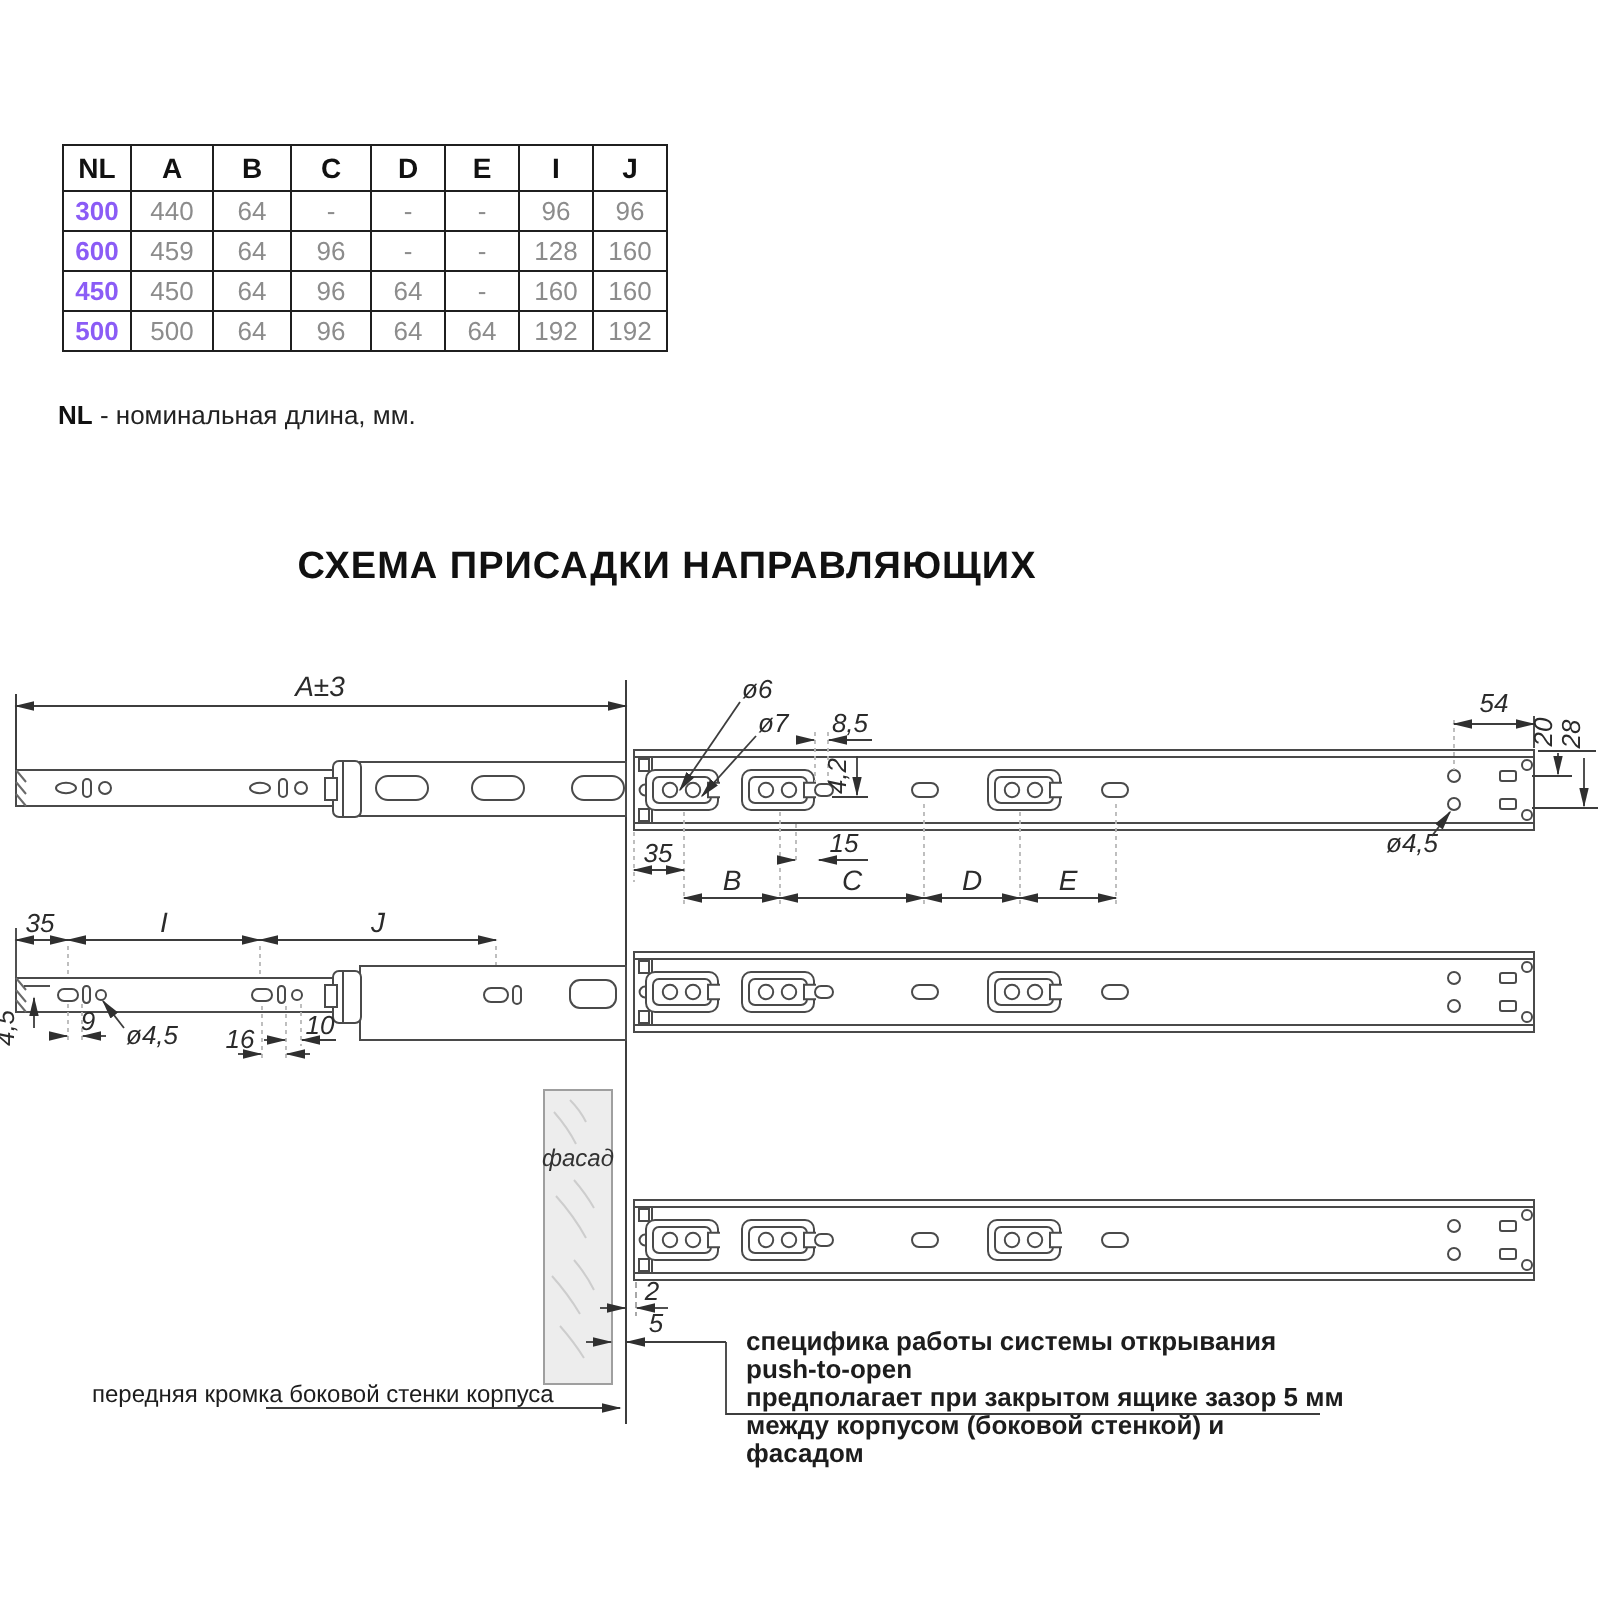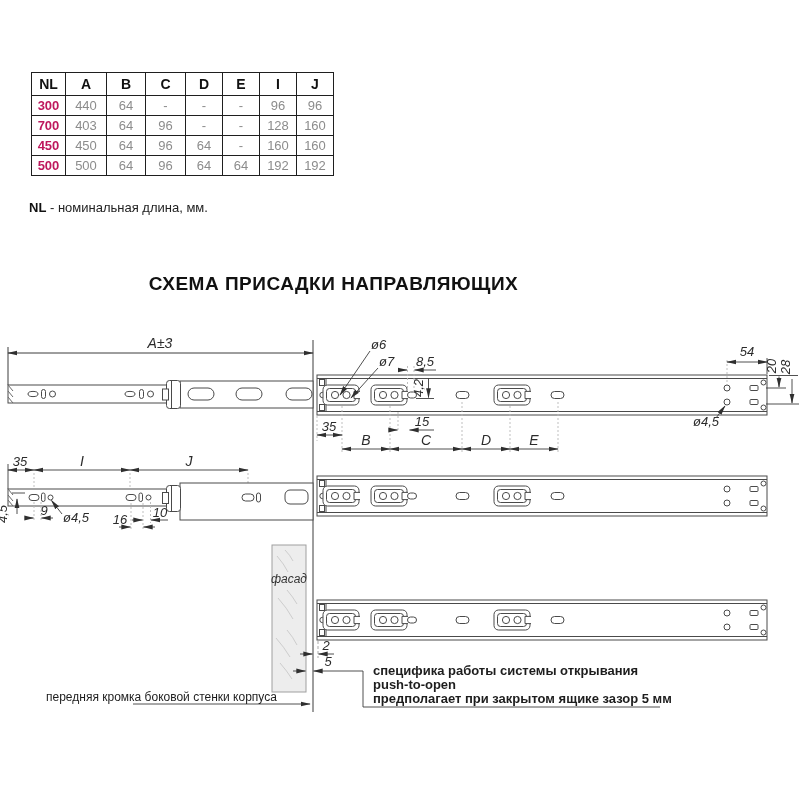--- a/index.html
+++ b/index.html
@@ -11,21 +11,21 @@
   .dim-table{
     position:absolute;left:31px;top:72px;border-collapse:collapse;
     table-layout:fixed;
   }
   .dim-table th,.dim-table td{
     border:1px solid #1f1f1f;text-align:center;vertical-align:middle;
     padding:0;font-size:13px;
   }
   .dim-table th{height:22px;font-weight:bold;font-size:14px;color:#111;}
   .dim-table td{height:19px;color:#8c8c8c;}
-  .dim-table td.rowhead{font-weight:bold;color:#be185d;}
+  .dim-table td.rowhead{font-weight:bold;color:#8b5cf6;}
   .tbl-caption{position:absolute;left:29px;top:200px;font-size:13px;color:#222;}
   .tbl-caption b{color:#111;}
   
   .main-title{
     position:absolute;left:0;top:273px;width:667px;text-align:center;
     font-size:19px;font-weight:bold;letter-spacing:0.5px;color:#111;
   }
   
   .drawing{position:absolute;left:0;top:330px;width:800px;height:385px;}
   svg text{font-family:"Liberation Sans", sans-serif;fill:#2b2b2b;}
@@ -73,22 +73,22 @@
       <td class="rowhead">300</td>
       <td>440</td>
       <td>64</td>
       <td>-</td>
       <td>-</td>
       <td>-</td>
       <td>96</td>
       <td>96</td>
     </tr>
     <tr>
-      <td class="rowhead">700</td>
-      <td>403</td>
+      <td class="rowhead">600</td>
+      <td>459</td>
       <td>64</td>
       <td>96</td>
       <td>-</td>
       <td>-</td>
       <td>128</td>
       <td>160</td>
     </tr>
     <tr>
       <td class="rowhead">450</td>
       <td>450</td>
@@ -337,15 +337,16 @@
   </g>
 
   <g>
     <line x1="133" y1="704" x2="310" y2="704" stroke="#3d3d3d" stroke-width="0.9" marker-end="url(#arr)"></line>
   </g>
 </svg>
 
 <div class="note-block">
   <span>специфика работы системы открывания </span><b>push-to-open</b><br>
   <span>предполагает при закрытом ящике зазор 5 мм</span><br>
+  <span>между корпусом (боковой стенкой) и фасадом</span>
 </div>
 
 <div class="edge-label">передняя кромка боковой стенки корпуса</div>
 
 </body></html>

